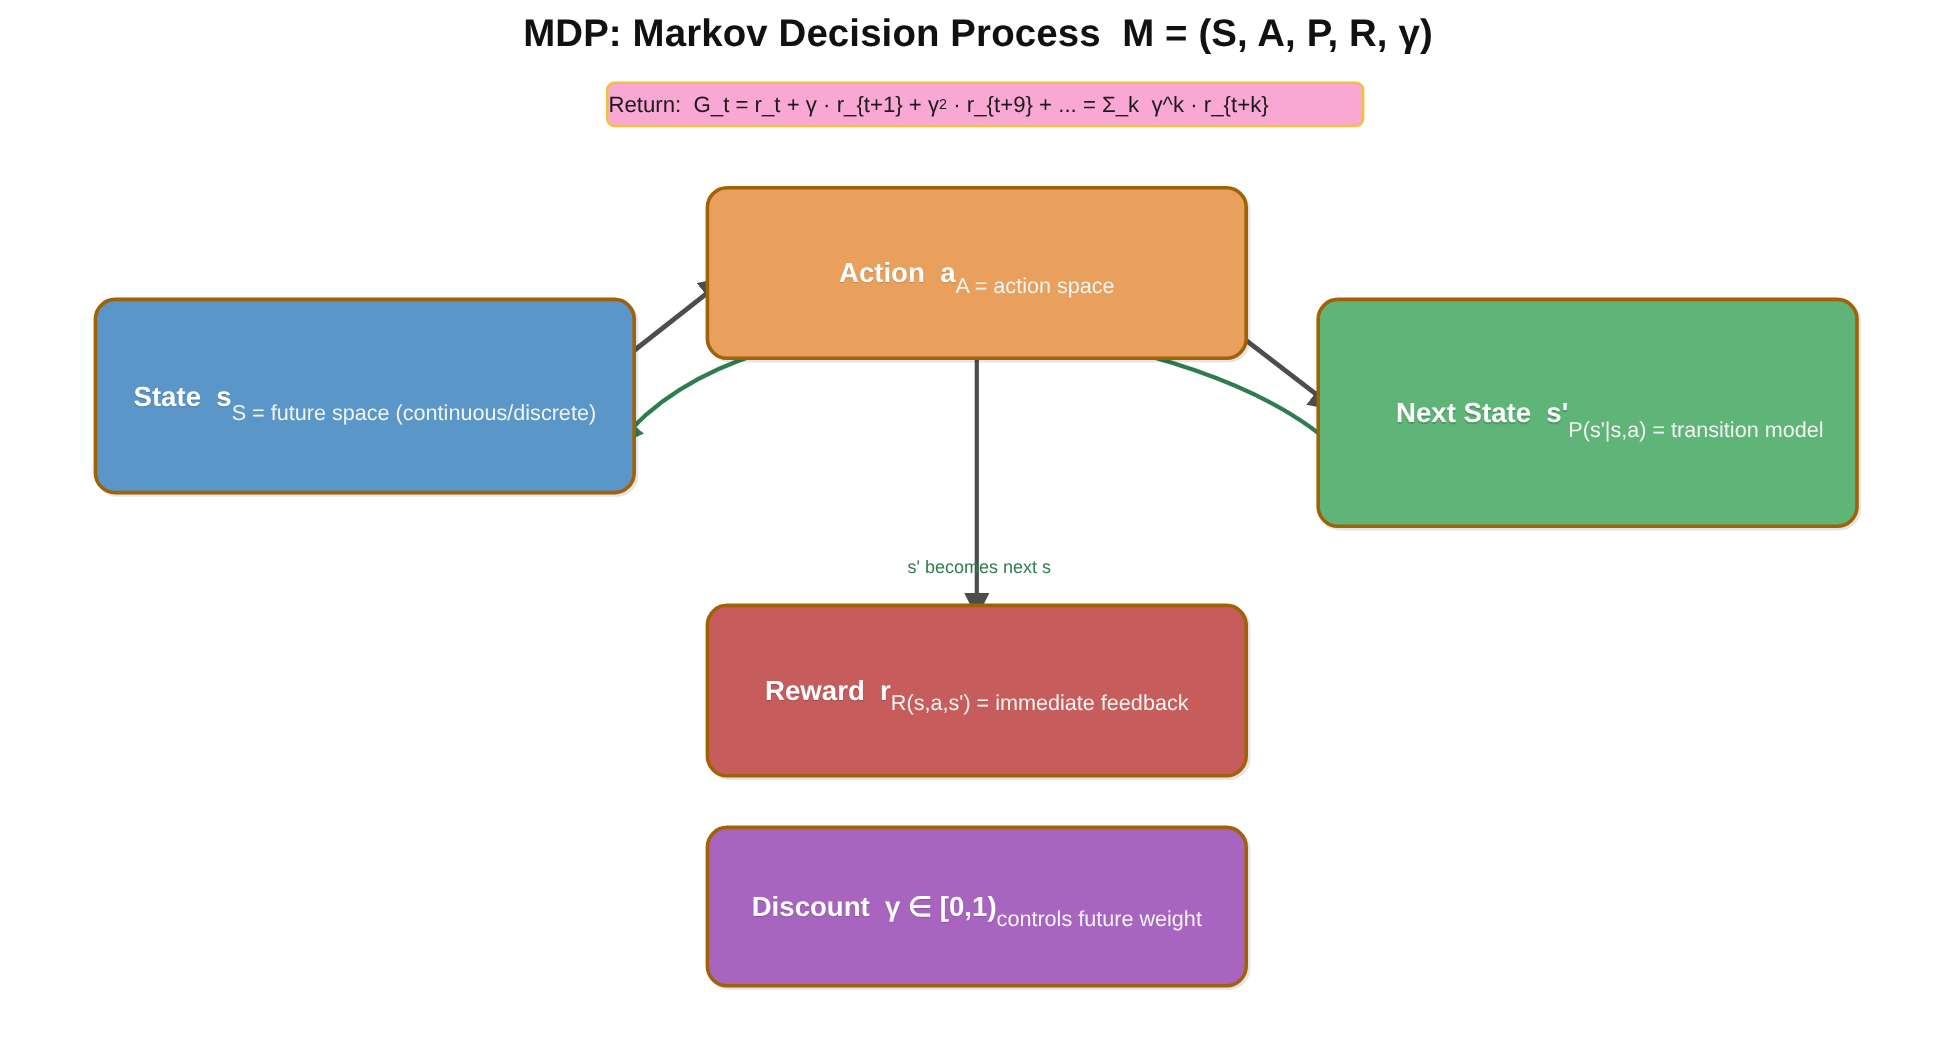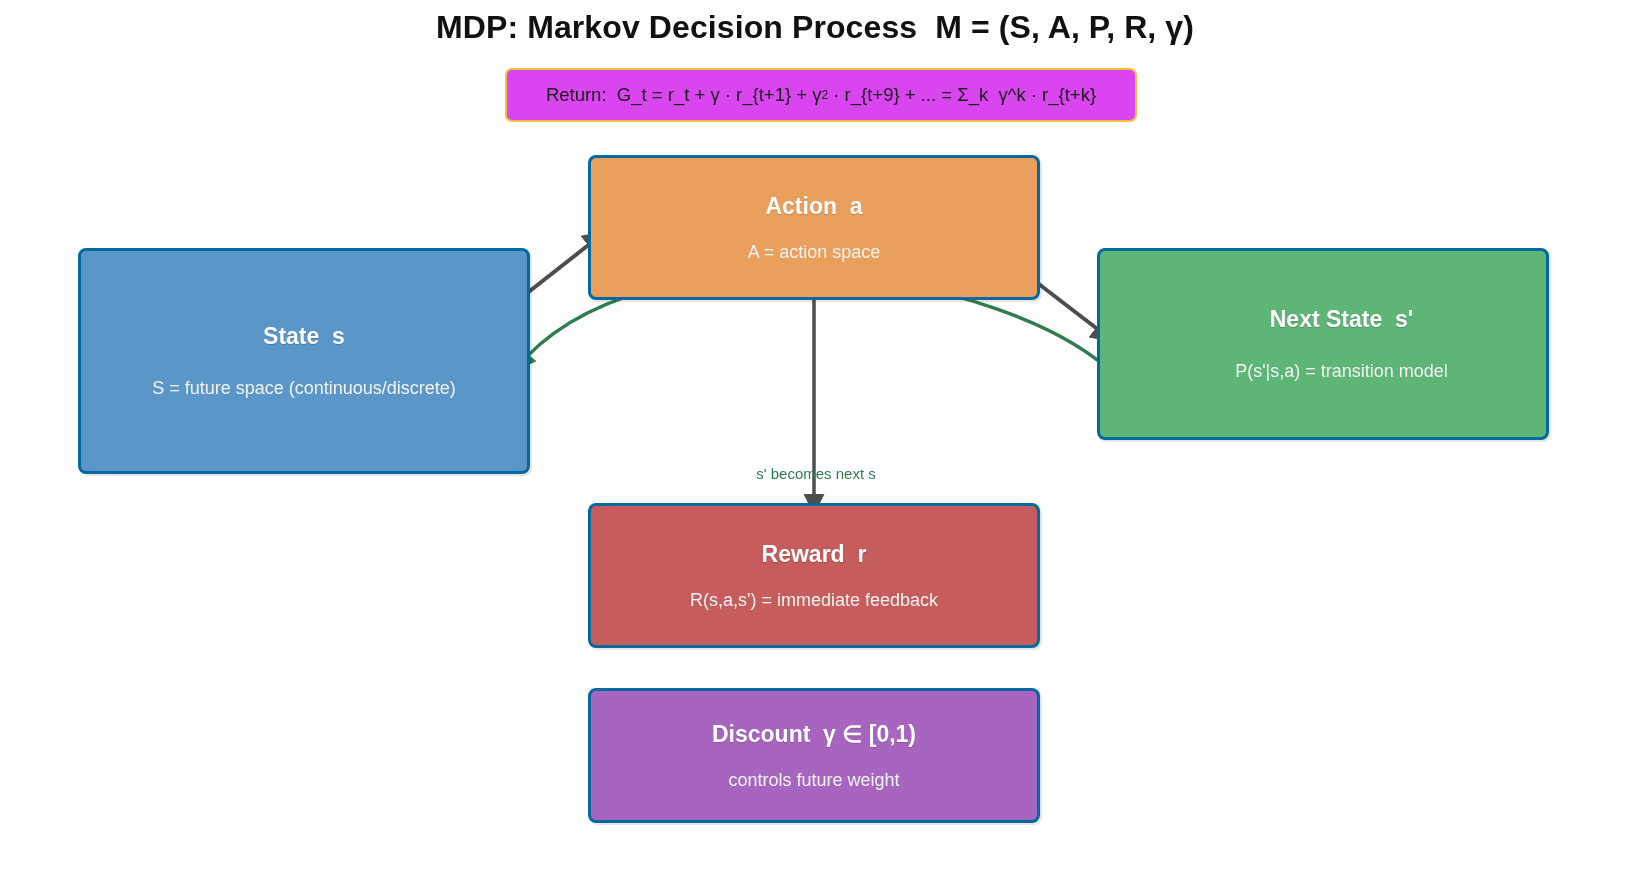--- a/index.html
+++ b/index.html
@@ -21,59 +21,59 @@
     font-weight:bold;
     color:#111111;
     letter-spacing:.1px;
     white-space:pre;
   }
 
   
   .return-box{
     position:absolute;
     left:505px;top:68px;
-    width:632px;height:54px;
+    width:632px;height:38px;
     box-sizing:border-box;
-    background:#d946ef;
+    background:#f9a8d4;
     border:2.5px solid #f2c139;
     border-radius:7px;
-    display:flex;align-items:center;justify-content:center;
+    display:flex;align-items:center;
     font-size:18.5px;
     color:#1b1b1b;
     white-space:pre;
   }
   .return-box sup{font-size:12px;vertical-align:super;line-height:0;}
 
   
   .node{
     position:absolute;
     box-sizing:border-box;
-    border:3px solid #0369a1;
-    border-radius:8px;
+    border:3px solid #a16207;
+    border-radius:18px;
     display:flex;
-    flex-direction:column;
+    flex-direction:row;
     align-items:center;
     justify-content:center;
     box-shadow:2px 2px 0 rgba(0,0,0,.10);
   }
   .node .n-title{
     color:#ffffff;
     font-weight:bold;
     font-size:23px;
     white-space:pre;
     text-shadow:0 1px 1px rgba(0,0,0,.18);
   }
   .node .n-sub{
     color:#f2f4f2;
     font-size:18px;
     margin-top:28px;
     white-space:pre;
   }
 
-  #node-state     {left:78px;  top:248px; width:452px; height:226px;}
+  #node-state     {left:78px;  top:248px; width:452px; height:164px;}
   #node-action    {left:588px; top:155px; width:452px; height:145px;}
   #node-nextstate {left:1097px;top:248px; width:452px; height:192px;}
   #node-reward    {left:588px; top:503px; width:452px; height:145px;}
   #node-discount  {left:588px; top:688px; width:452px; height:135px;}
 
   #node-action .n-sub,
   #node-reward .n-sub,
   #node-discount .n-sub{margin-top:22px;}
 
   

